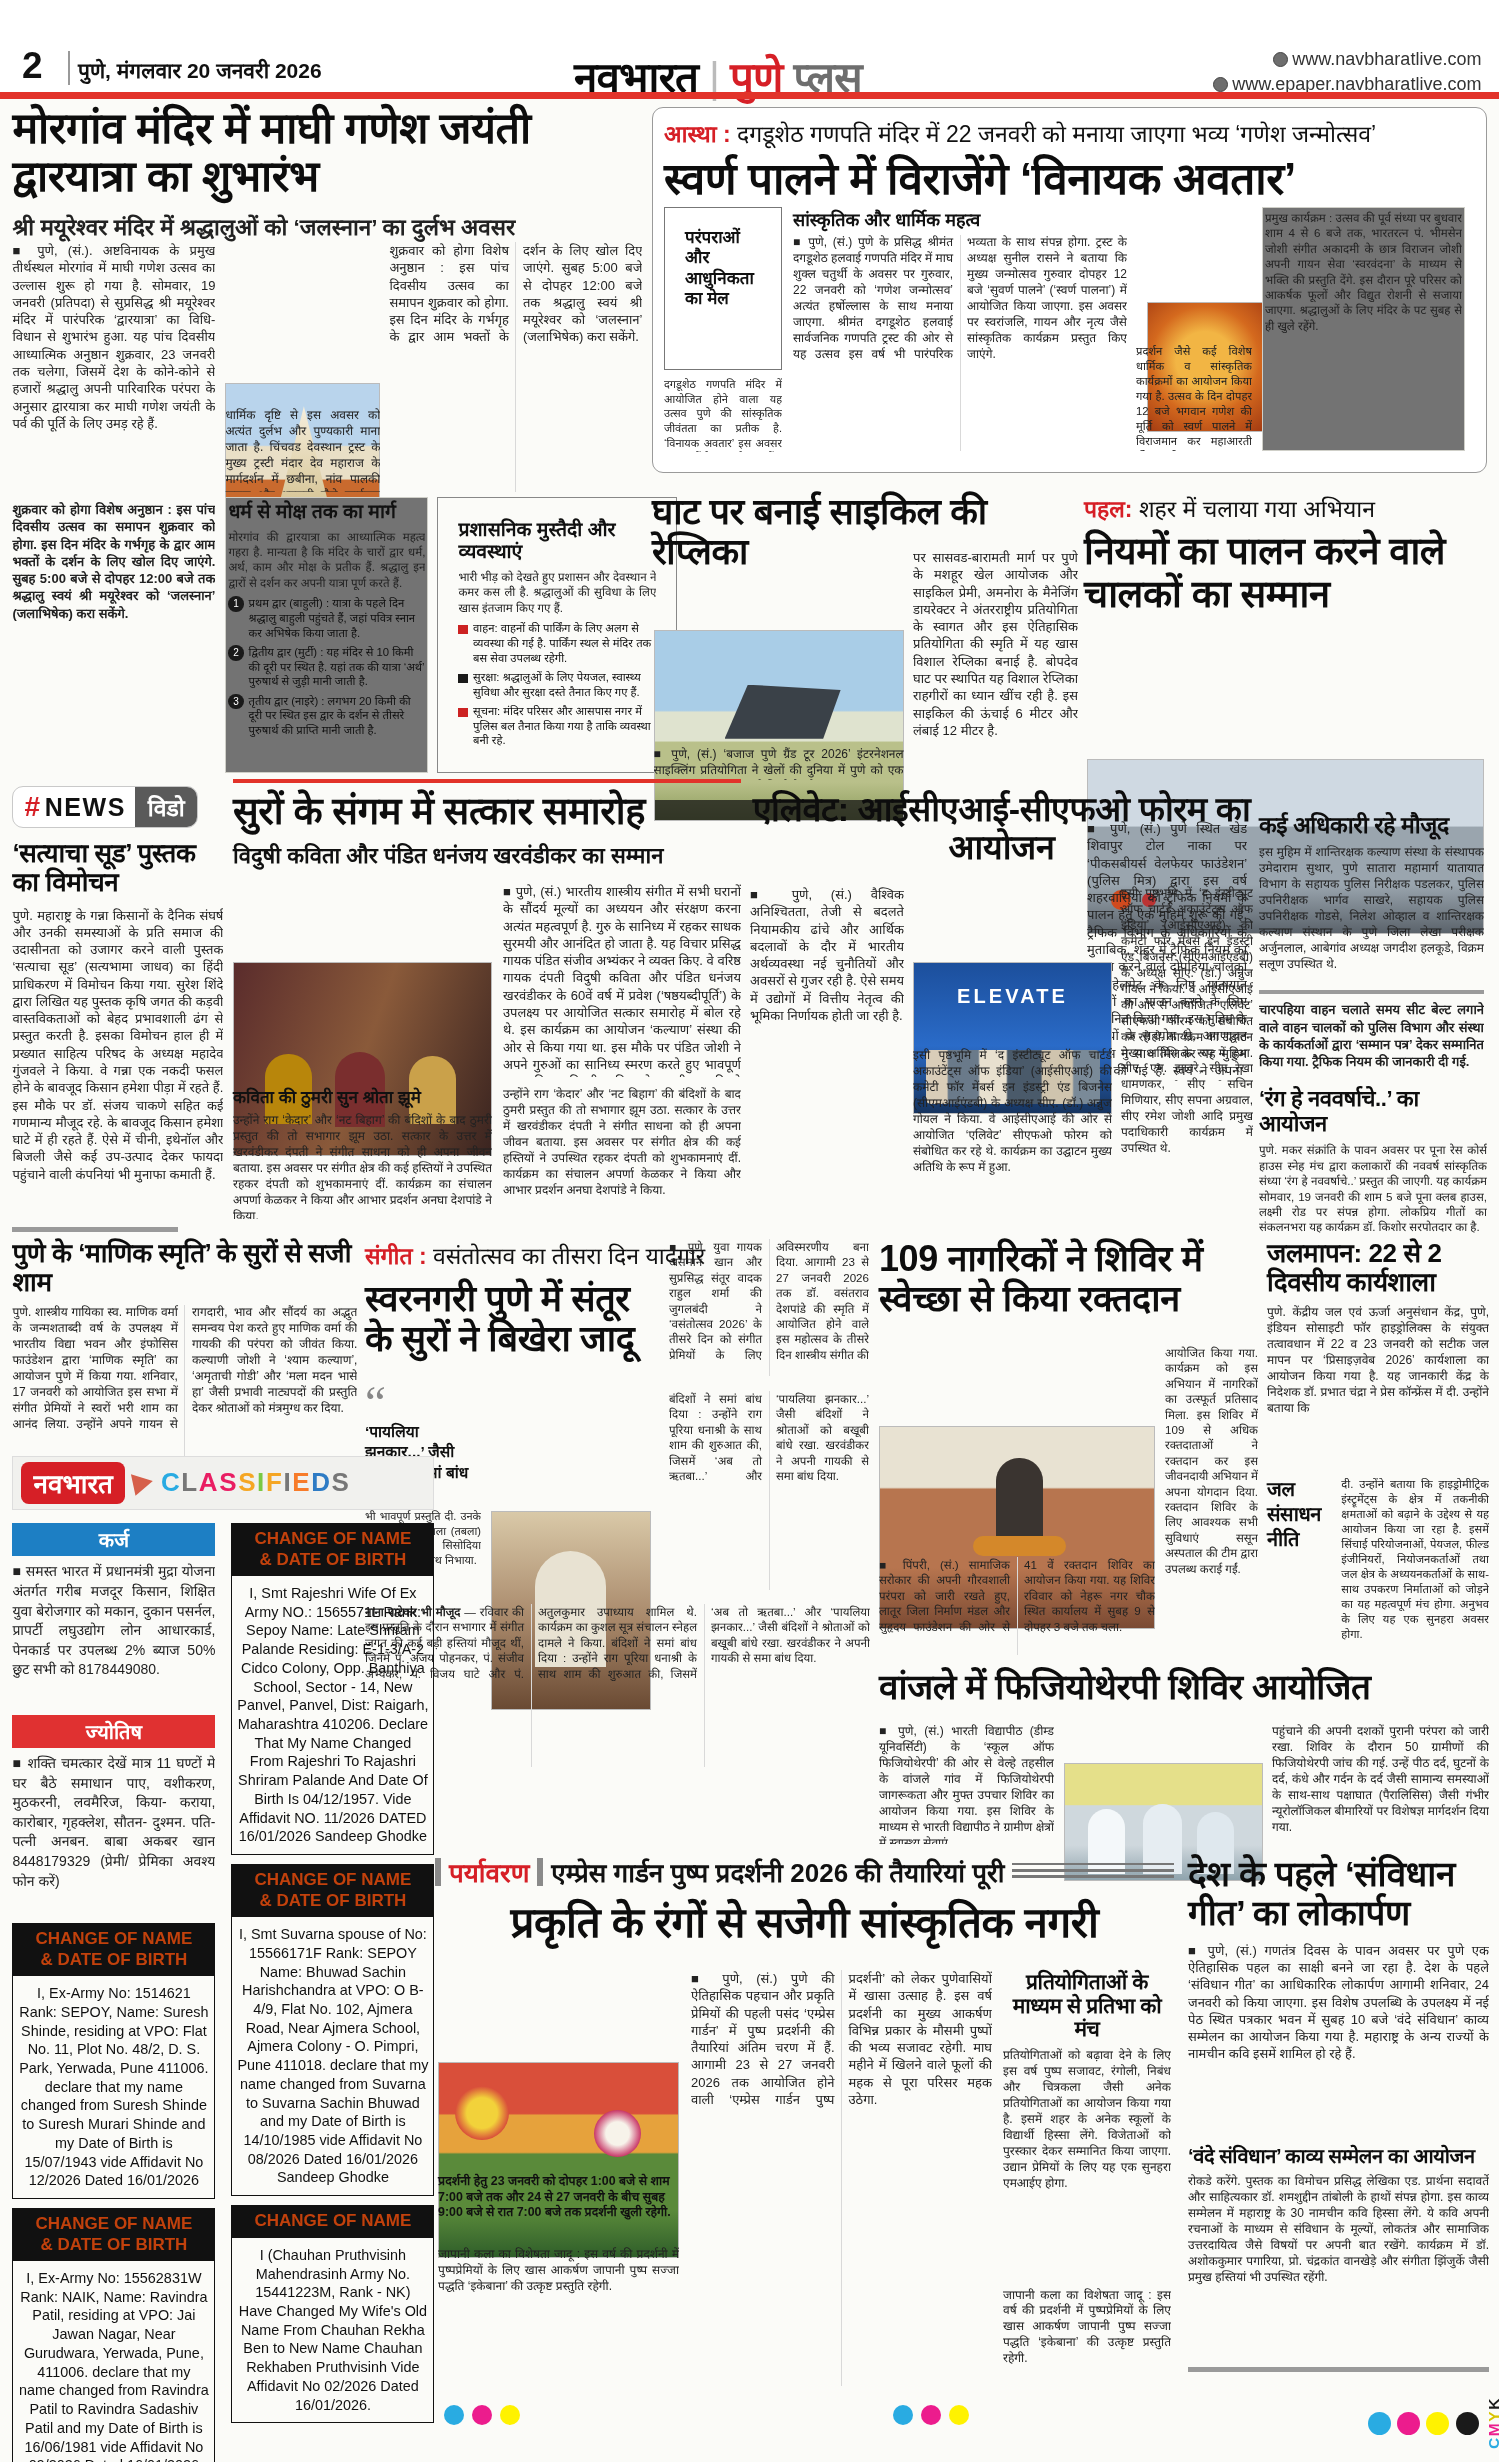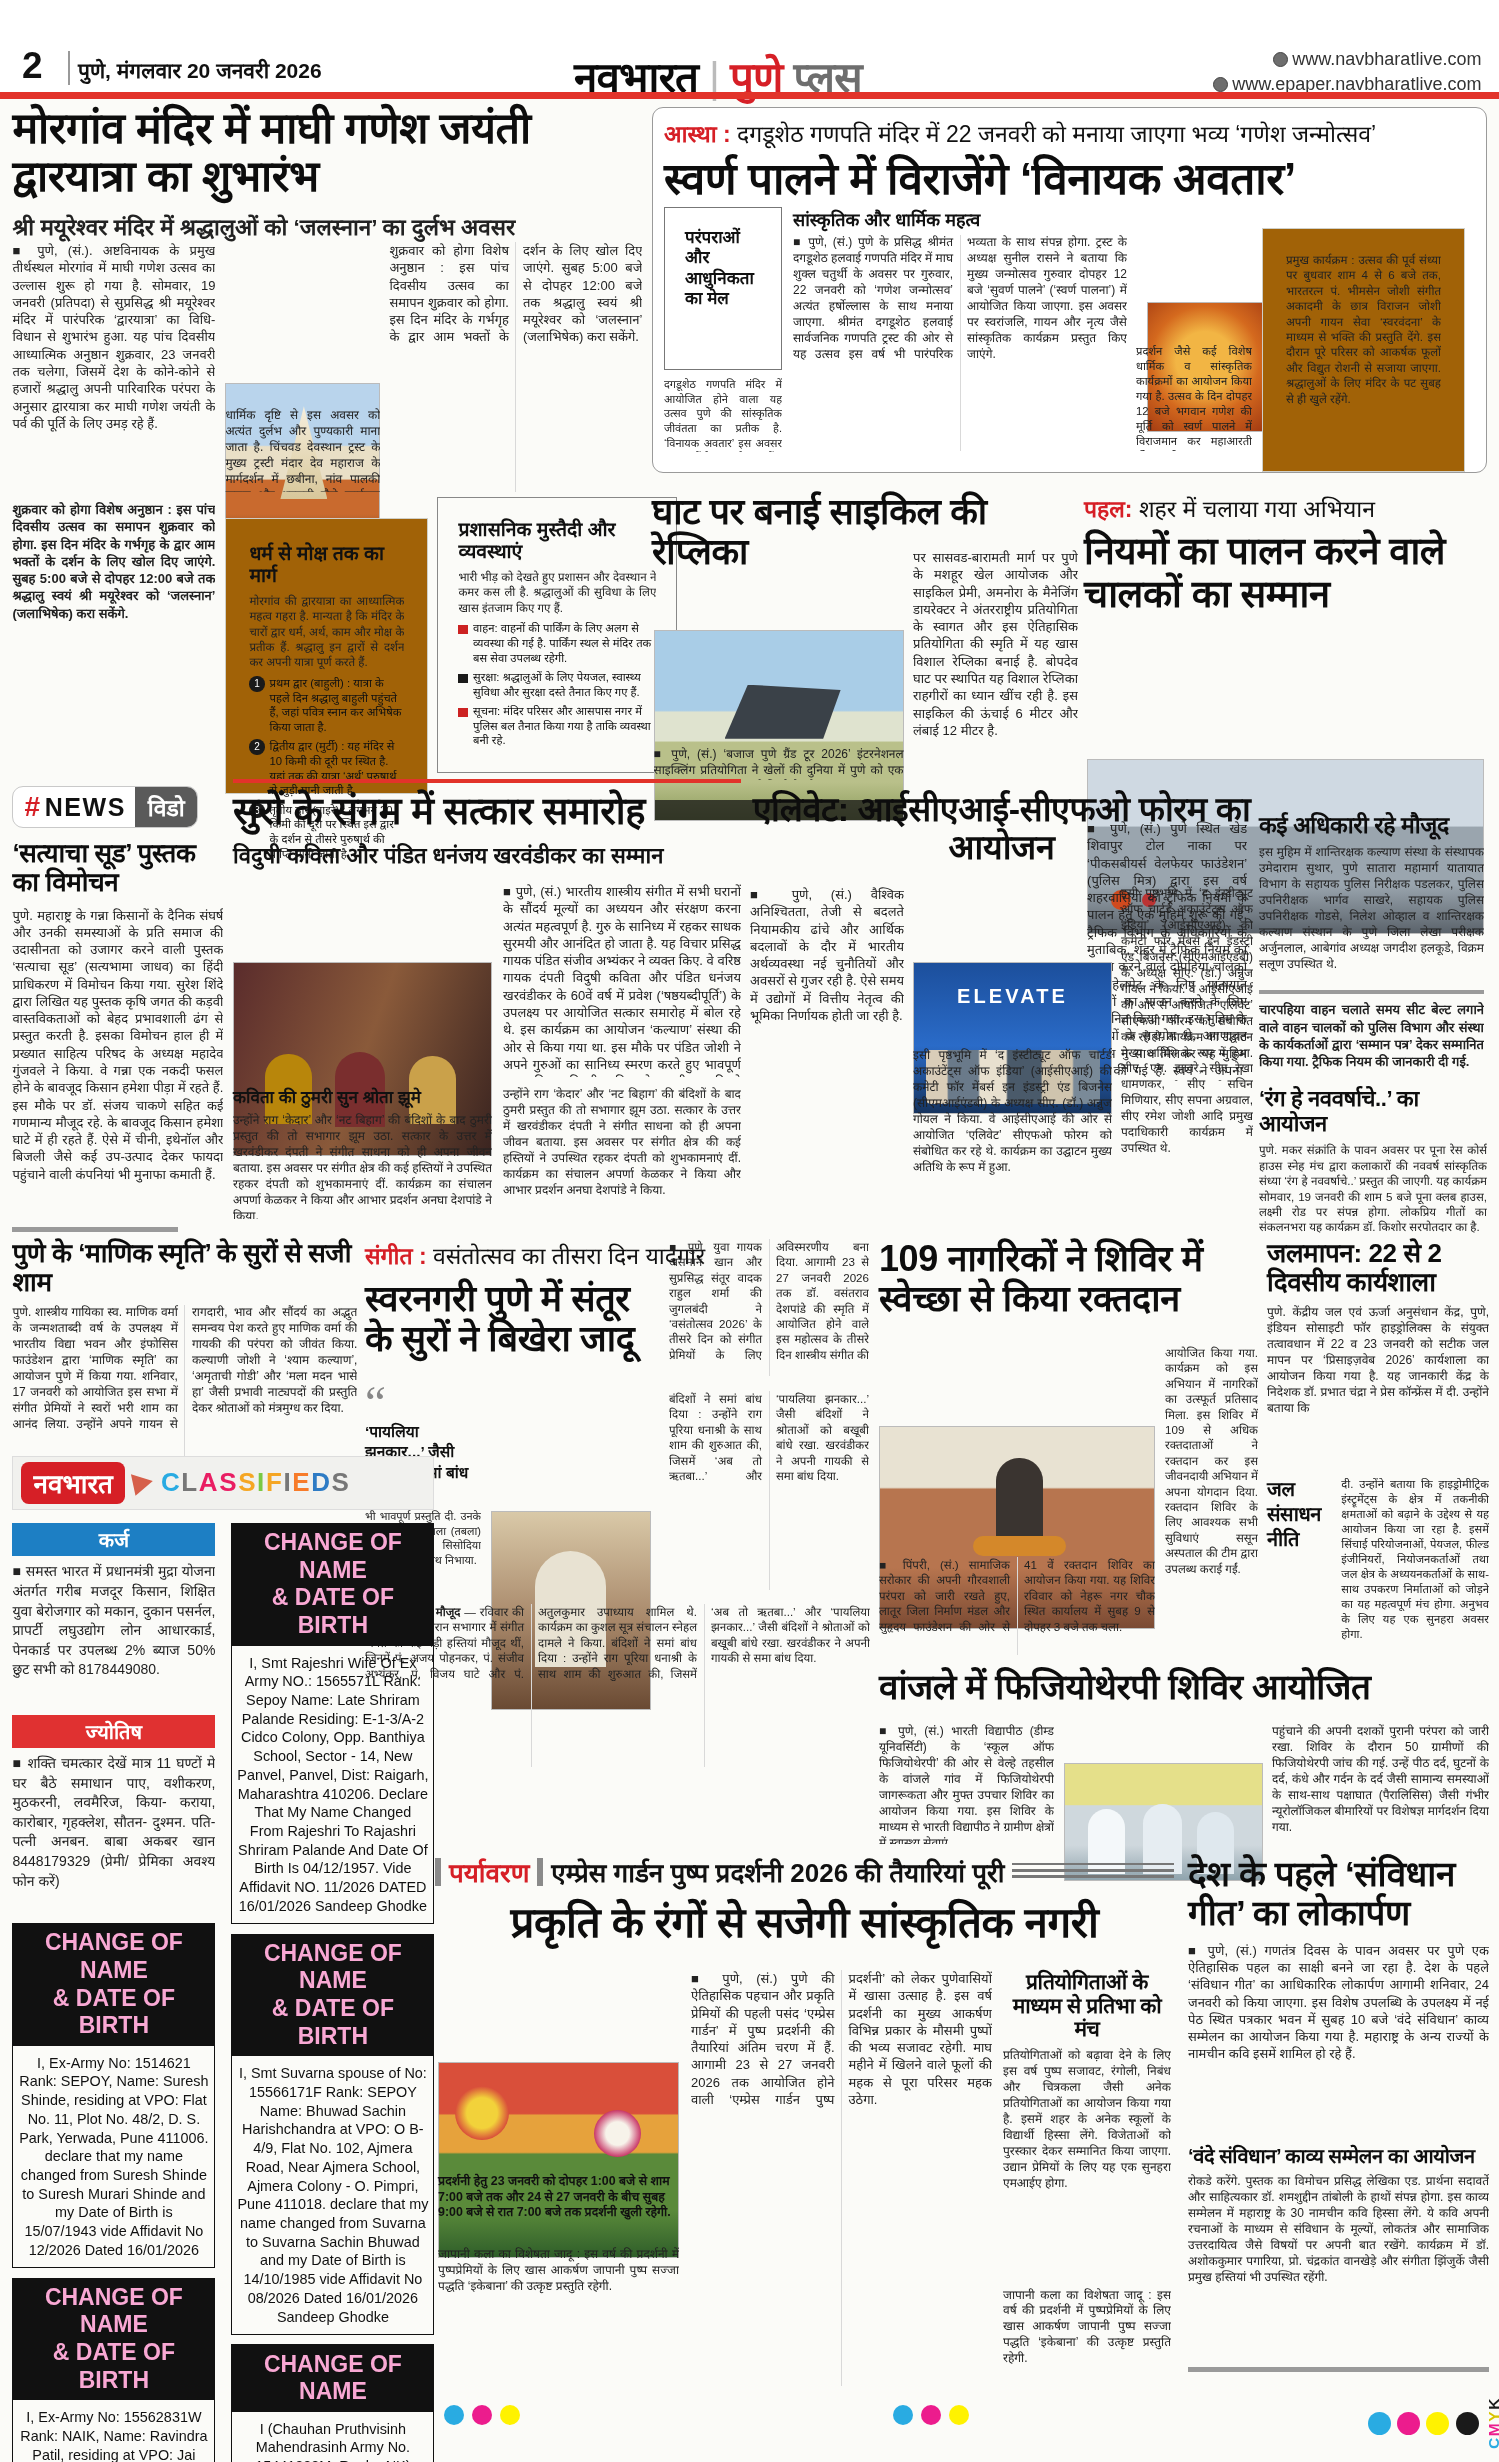--- a/index.html
+++ b/index.html
@@ -8,27 +8,27 @@
   .abs{position:absolute;}
   .hl{font-weight:bold;color:#0d0d0d;line-height:1.12;letter-spacing:-0.4px;}
   .kick b{color:#d61f26;}
   .body-txt{font-size:13px;line-height:1.33;text-align:justify;color:#222;overflow:hidden;}
   .body-txt.cols2{column-count:2;column-gap:14px;column-rule:0.8px solid #d9d9d9;}
   .body-txt.cols3{column-count:3;column-gap:14px;column-rule:0.8px solid #d9d9d9;}
   .photo{background-size:cover;border:0.8px solid #bbb;box-sizing:border-box;position:relative;overflow:hidden;}
   .rule-red{background:#e2332a;}
   .rule-gray{background:#9a9a9a;}
   .boxed{border:1.6px solid #222;box-sizing:border-box;padding:20px;}
-  .graybox{background:#a16207;border:0.8px solid #cfcfc8;box-sizing:border-box;padding:23px;margin-top:21px;}
+  .graybox{background:#737373;border:0.8px solid #cfcfc8;box-sizing:border-box;padding:2px;}
   .box-title{font-weight:bold;font-size:19.4px;margin-bottom:6.2px;line-height:1.15;}
   .num-badge{display:inline-block;width:15.5px;height:15.5px;border-radius:50%;background:#1a1a1a;color:#fff;
              font-size:10px;text-align:center;line-height:15.5px;margin-right:4.7px;flex:0 0 15.5px;}
   .sqr{display:inline-block;width:9.3px;height:9.3px;background:#c22;margin-right:5.4px;flex:0 0 9.3px;margin-top:3.9px;}
   .caption{font-weight:bold;font-size:13px;line-height:1.25;}
-  .con-head{background:#111;color:#f9a8d4;font-weight:bold;text-align:center;font-size:23px;line-height:1.2;padding:6.2px 3.1px;}
+  .con-head{background:#111;color:#c2410c;font-weight:bold;text-align:center;font-size:17px;line-height:1.2;padding:6.2px 3.1px;}
   .con-body{border:1.6px solid #111;border-top:none;padding:7.8px 4.7px;text-align:center;font-size:14.4px;line-height:1.3;}
   .cls-cat{color:#fff;font-weight:bold;text-align:center;font-size:20px;padding:3.1px 0;}
   .pill{display:inline-flex;align-items:center;border-radius:11px;overflow:hidden;border:0.8px solid #c9c9c9;background:#fff;}
   .vtxt{writing-mode:vertical-rl;transform:rotate(180deg);font-weight:bold;font-size:15.5px;letter-spacing:1.6px;}
   .dot{border-radius:50%;display:inline-block;}
   .quote-mark{font-size:47px;color:#888;line-height:0.5;font-family:"Liberation Serif",serif;}
 </style>
 </head>
 <body>
 

